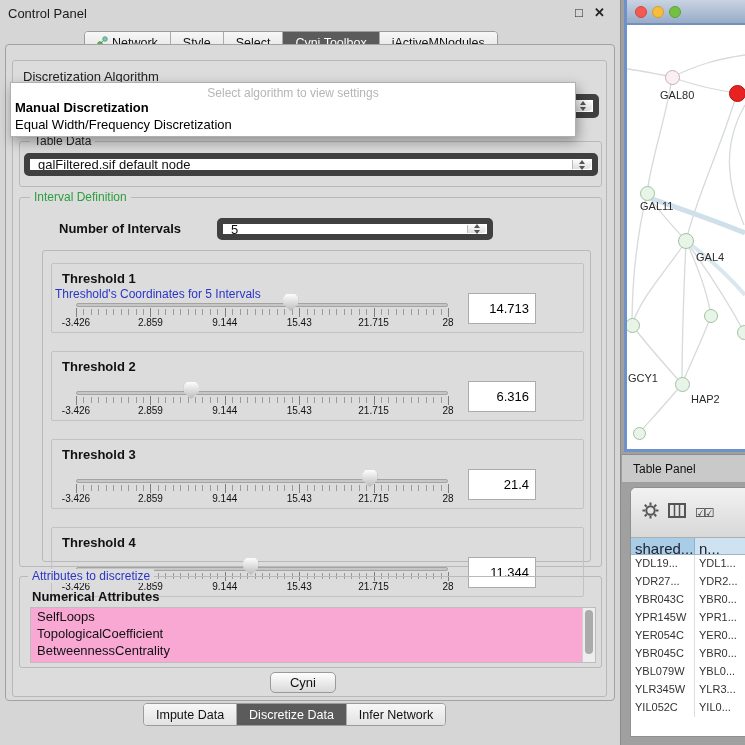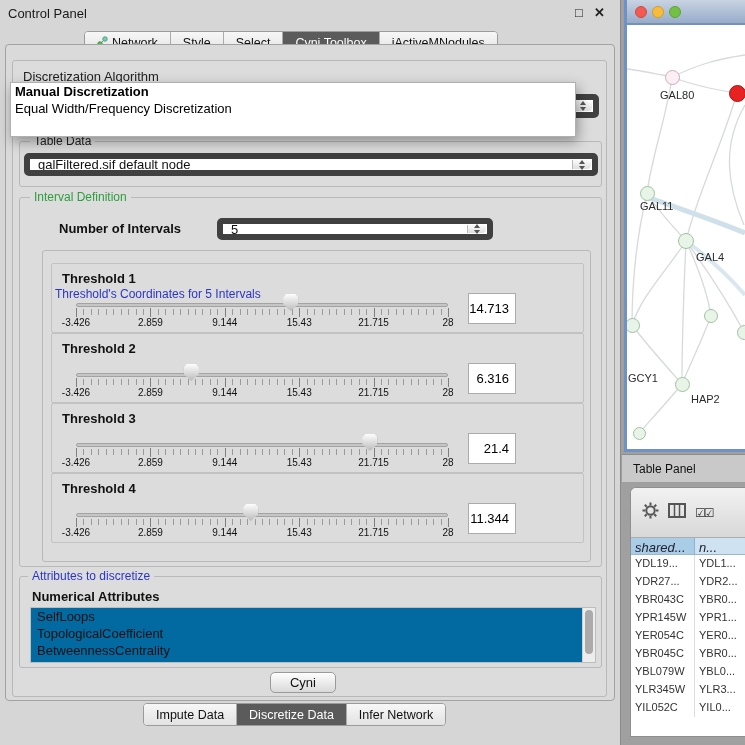--- a/index.html
+++ b/index.html
@@ -44,37 +44,37 @@
   .legend-blue { color:#2a35c8; }
 
   .tabledata-group { left:6px; top:80px; width:583px; height:46px; }
   .td-combo { position:absolute; left:4px; top:11px; width:574px; height:23px; }
 
   .interval-group { left:6px; top:136px; width:583px; height:370px; }
   .noi-label { position:absolute; left:39px; top:23px; font-size:13px; font-weight:bold; color:#111; }
   .noi-combo { position:absolute; left:197px; top:20px; width:276px; height:22px; }
 
   .thr-group { left:22px; top:52px; width:549px; height:312px; }
-  #thr-container { position:absolute; left:8px; top:12px; width:533px; display:flex; flex-direction:column; gap:0; }
+  #thr-container { position:absolute; left:8px; top:12px; width:533px; display:flex; flex-direction:column; gap:18px; }
   .thr-box { position:relative; height:70px; border:1px solid #c2c2c2; border-radius:2px; }
   .thr-label { position:absolute; left:10px; top:7px; font-size:13px; font-weight:bold; color:#111; }
   .thr-track { position:absolute; left:24px; top:39px; width:372px; height:4px; background:#c6c6c6; border:1px solid #a3a3a3; border-radius:2px; }
   .thr-ticks { position:absolute; left:24px; top:45px; width:373px; height:6px;
     background:repeating-linear-gradient(to right, #9a9a9a 0 1px, transparent 1px 7.44px); }
   .thr-major-tick { position:absolute; top:44px; width:1px; height:9px; background:#7f7f7f; }
   .thr-scale-label { position:absolute; top:53px; font-size:10px; color:#111; transform:translateX(-50%); white-space:nowrap; }
   .thr-thumb { position:absolute; top:30px; width:15px; height:17px;
     background:linear-gradient(#fdfdfd,#cfcfcf 70%,#b9b9b9);
     clip-path:polygon(50% 100%, 0% 60%, 0% 20%, 20% 0%, 80% 0%, 100% 20%, 100% 60%);
     filter:drop-shadow(0 0 1px #777); }
-  .thr-value { position:absolute; left:416px; top:29px; width:48px; height:31px; background:#fff; border:1px solid #ababab; font-size:13px; line-height:29px; text-align:right; padding-right:6px; color:#000; }
+  .thr-value { position:absolute; left:416px; top:29px; width:68px; height:31px; background:#fff; border:1px solid #ababab; font-size:13px; line-height:29px; text-align:right; padding-right:6px; color:#000; }
 
   .attr-group { left:6px; top:515px; width:583px; height:92px; }
   .attr-subtitle { position:absolute; left:12px; top:12px; font-size:13px; font-weight:bold; color:#111; }
-  #attr-list { position:absolute; left:10px; top:30px; width:566px; height:56px; background:#0369a1; border:1px solid #bdbdbd; overflow:hidden; }
+  #attr-list { position:absolute; left:10px; top:30px; width:566px; height:56px; background:#f9a8d4; border:1px solid #bdbdbd; overflow:hidden; }
   .attr-item { font-size:13px; height:17px; line-height:17px; padding-left:6px; color:#111; white-space:nowrap; }
   .attr-scrollbar { position:absolute; right:0; top:0; width:13px; height:100%; background:#ededed; border-left:1px solid #cfcfcf; }
   .attr-scroll-thumb { position:absolute; left:2px; top:2px; width:8px; height:44px; background:#ababab; border-radius:4px; }
 
   .apply-btn { position:absolute; left:257px; top:611px; width:66px; height:21px; border:1px solid #9a9a9a; border-radius:5px; background:linear-gradient(#fefefe,#d9d9d9); font-size:13px; color:#111; text-align:center; line-height:19px; }
 
   
   #network-window { position:absolute; left:624px; top:0; width:121px; height:452px; background:#6e92c8; }
   .nw-titlebar { position:absolute; left:3px; top:0; width:118px; height:24px; background:linear-gradient(#c9d3e2,#97acc9); border-bottom:1px solid #7b90ae; }
   .light { position:absolute; top:6px; width:12px; height:12px; border-radius:50%; }
@@ -87,21 +87,21 @@
   .net-node.pink { background:#faf0f4; border:1px solid #cfaabb; }
   .net-node.red { background:#e82222; border:1px solid #b01010; }
   .net-label { position:absolute; font-size:11px; color:#2a2a2a; white-space:nowrap; }
 
   
   #tp-strip { position:absolute; left:622px; top:454px; width:123px; height:29px; background:#c9c9c9; border-top:1px solid #8d8d8d; border-bottom:1px solid #9e9e9e; }
   .tp-strip-label { position:absolute; left:11px; top:7px; font-size:12px; color:#111; }
   #table-panel { position:absolute; left:630px; top:487px; width:115px; height:250px; background:#fff; border:1px solid #8f8f8f; border-right:none; border-radius:6px 0 0 0; overflow:hidden; }
   .tp-toolbar { height:50px; background:linear-gradient(#f2f2f2,#d8d8d8); border-bottom:1px solid #adadad; display:flex; align-items:center; gap:9px; padding-left:11px; }
   .tp-select-glyph { font-size:12px; color:#333; letter-spacing:-2px; }
-  .tp-header { display:flex; height:17px; font-size:13px; color:#223; border-bottom:1px solid #9bb6cb;font-style:italic; }
+  .tp-header { display:flex; height:17px; font-size:15px; color:#223; border-bottom:1px solid #9bb6cb; }
   .tp-hcell { padding:2px 0 0 4px; overflow:hidden; white-space:nowrap; }
   .tp-hcell.c1 { width:64px; background:#a9cde7; border-right:1px solid #8fb3cd; }
   .tp-hcell.c2 { flex:1; background:#cfe2f1; }
   .tp-row { display:flex; height:18px; font-size:11px; color:#333; background:#fff; }
   .tp-cell { padding:2px 0 0 4px; overflow:hidden; white-space:nowrap; }
   .tp-cell.c1 { width:64px; border-right:1px solid #ddd; }
   .tp-cell.c2 { flex:1; }
 </style>
 </head>
 <body>
@@ -148,20 +148,21 @@
         <div class="algo-label">Discretization Algorithm</div>
 
         <div class="combo algo-combo">
           <div class="combo-stepper">
             <div class="arr-up"></div>
             <div class="arr-down"></div>
           </div>
         </div>
 
         <div class="algo-overlay">
+          <div class="overlay-hint">Select algorithm to view settings</div>
           <div class="overlay-opt bold">Manual Discretization</div>
           <div class="overlay-opt">Equal Width/Frequency Discretization</div>
         </div>
 
         <div class="group-box tabledata-group">
           <div class="group-legend" style="left:10px;">Table Data</div>
           <div class="combo td-combo">
             <div class="combo-text">galFiltered.sif default node</div>
             <div class="combo-stepper">
               <div class="arr-up"></div>

